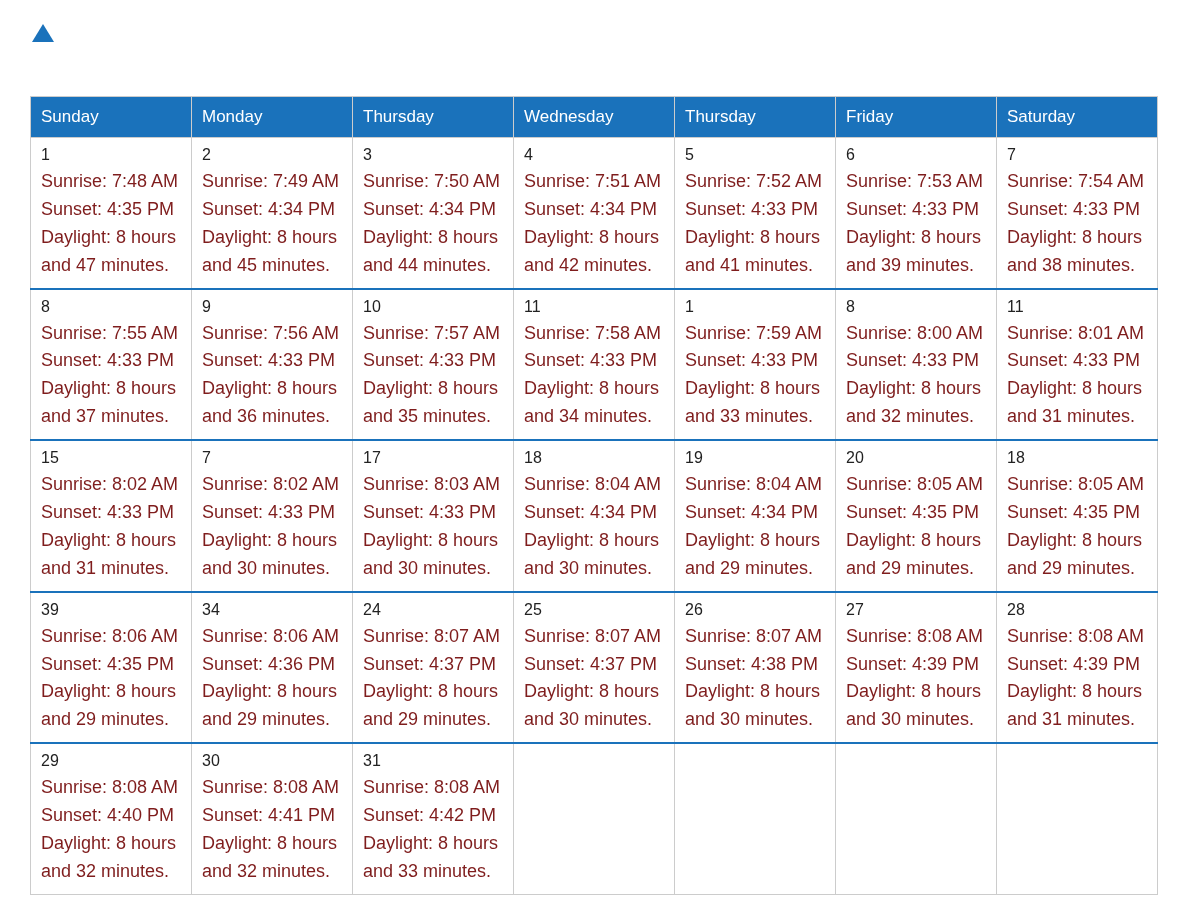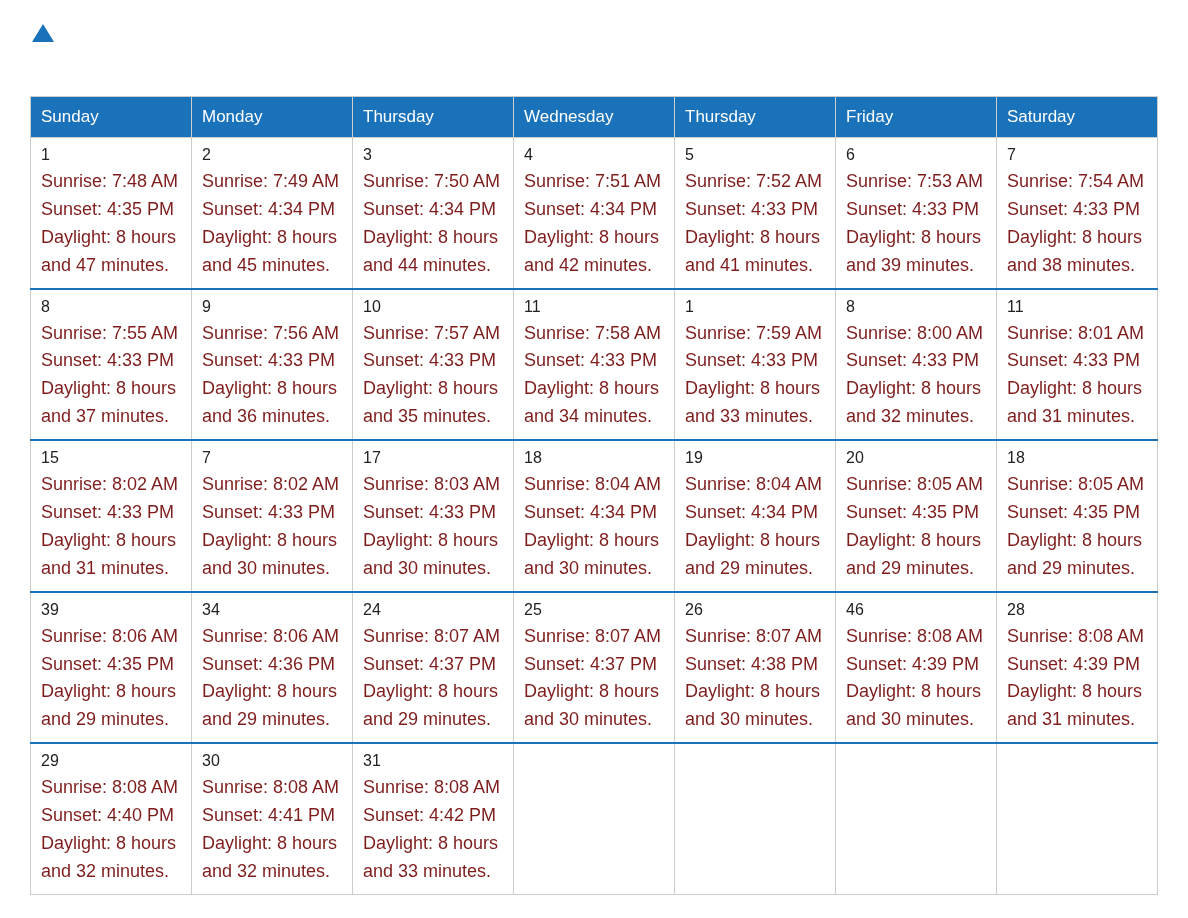--- a/index.html
+++ b/index.html
@@ -234,21 +234,21 @@
         </td>
         <td>
           <span class="day-number">25</span>
           <div class="day-info">Sunrise: 8:07 AM<br>Sunset: 4:37 PM<br>Daylight: 8 hours<br>and 30 minutes.</div>
         </td>
         <td>
           <span class="day-number">26</span>
           <div class="day-info">Sunrise: 8:07 AM<br>Sunset: 4:38 PM<br>Daylight: 8 hours<br>and 30 minutes.</div>
         </td>
         <td>
-          <span class="day-number">46</span>
+          <span class="day-number">27</span>
           <div class="day-info">Sunrise: 8:08 AM<br>Sunset: 4:39 PM<br>Daylight: 8 hours<br>and 30 minutes.</div>
         </td>
         <td>
           <span class="day-number">28</span>
           <div class="day-info">Sunrise: 8:08 AM<br>Sunset: 4:39 PM<br>Daylight: 8 hours<br>and 31 minutes.</div>
         </td>
       </tr>
       <tr>
         <td>
           <span class="day-number">29</span>

